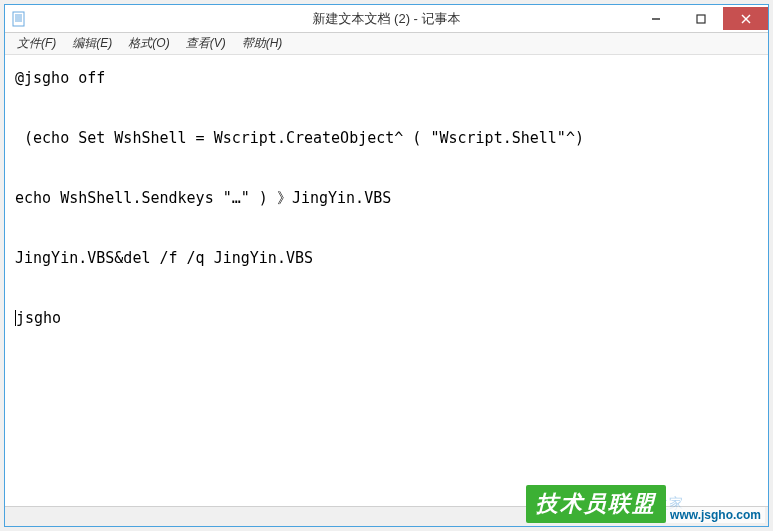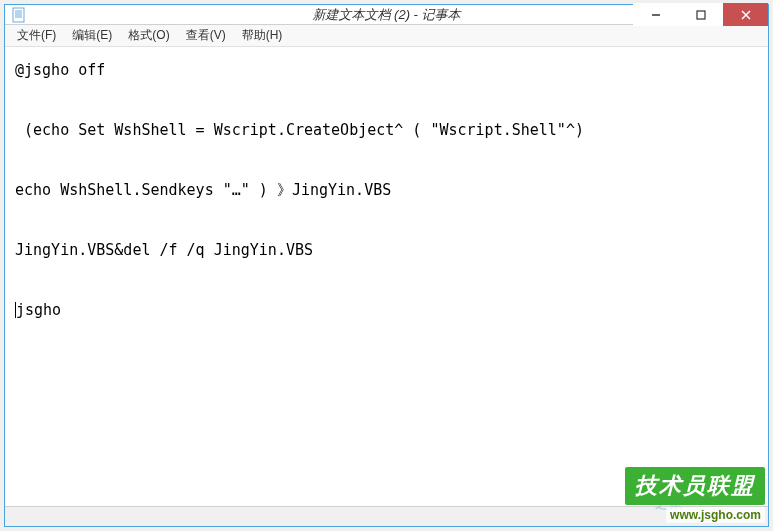--- a/index.html
+++ b/index.html
@@ -20,27 +20,26 @@
       top: 4px;
       left: 4px;
       right: 4px;
       bottom: 4px;
       background: #fff;
       border: 1px solid #4aa3df;
       display: flex;
       flex-direction: column;
     }
     .titlebar {
-      height: 20px;
+      height: 28px;
       background: #ffffff;
       display: flex;
       align-items: center;
       border-bottom: 1px solid #d0d0d0;
       position: relative;
-      font-style: italic;
     }
     .titlebar-icon {
       width: 16px;
       height: 16px;
       margin-left: 6px;
       margin-right: 4px;
     }
     .titlebar-title {
       flex: 1;
       text-align: center;
@@ -73,20 +72,21 @@
       background: #c75050;
       color: #fff;
     }
     .menubar {
       height: 22px;
       background: #f8f8f8;
       display: flex;
       align-items: center;
       padding: 0 4px;
       border-bottom: 1px solid #e0e0e0;
+      font-style: italic;
     }
     .menu-item {
       padding: 2px 8px;
       font-size: 12px;
       color: #333;
       cursor: pointer;
     }
     .content {
       flex: 1;
       background: #fff;
@@ -111,36 +111,36 @@
       background: #000;
       vertical-align: middle;
       position: relative;
       top: -1px;
     }
     .watermark {
       position: absolute;
       right: 8px;
       bottom: 8px;
       display: flex;
-      flex-direction: column;
+      flex-direction: row;
       align-items: flex-end;
       z-index: 10;
     }
     .watermark-main {
       background: #3cb034;
       color: #fff;
       font-size: 22px;
       font-weight: bold;
       padding: 4px 10px;
       font-style: italic;
       letter-spacing: 2px;
       border-radius: 2px;
     }
     .watermark-sub {
-      color: #4d7c0f;
+      color: #0369a1;
       font-size: 12px;
       margin-top: 2px;
       font-weight: bold;
       background: rgba(255,255,255,0.7);
       padding: 1px 4px;
     }
     .watermark-back {
       position: absolute;
       right: 90px;
       bottom: 18px;

